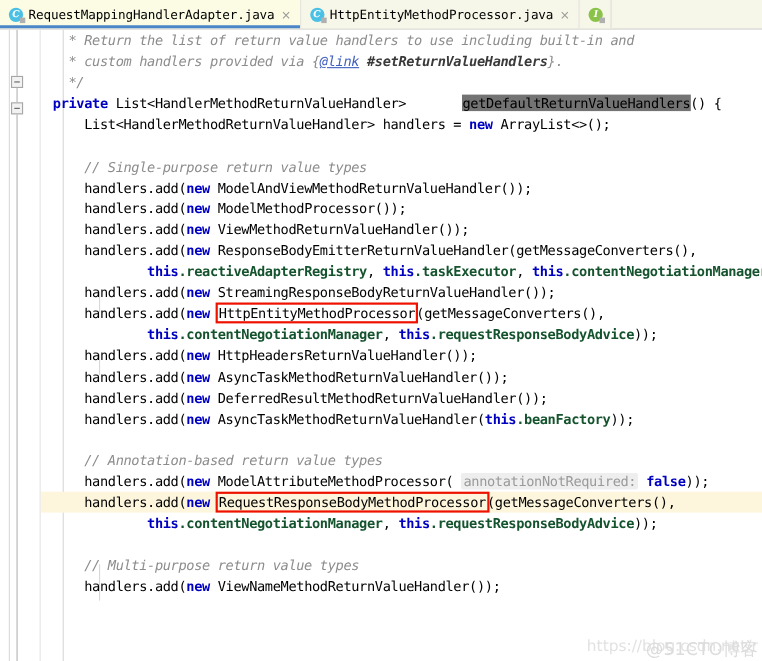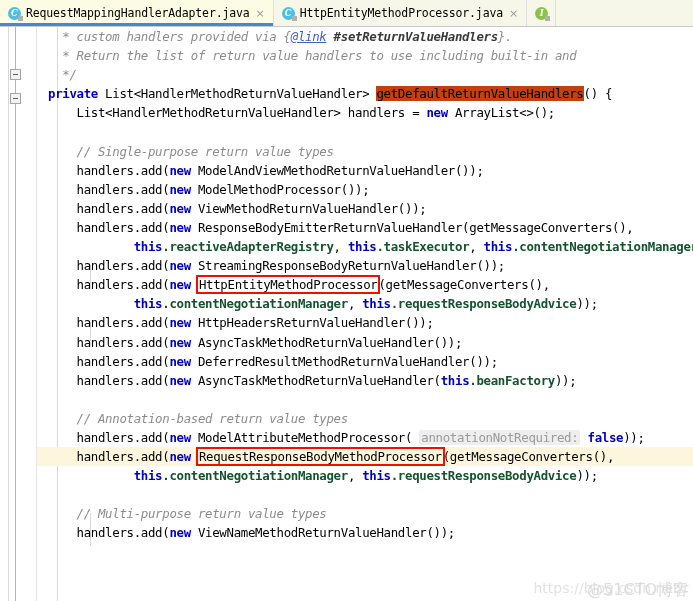--- a/index.html
+++ b/index.html
@@ -167,21 +167,21 @@
     width: 37px; height: 100%;
     background: #fdf6dd;
   }
 
   .cmt   { color: #8c8c8c; font-style: italic; }
   .cmtb  { color: #3a3a3a; font-style: italic; font-weight: bold; }
   .lnk   { color: #3f5fbf; font-style: italic; text-decoration: underline; }
   .kw    { color: #0000c0; font-weight: bold; }
   .fld   { color: #14532d; font-weight: bold; }
   .plain { color: #000000; }
-  .selhl { background: #c2410c; }
+  .selhl { background: #737373; margin-left: 44px; }
   .hint  {
     background: #eeeeee;
     color: #9a9a9a;
     border-radius: 2px;
     padding: 0 2px;
   }
   .boxed {
     outline: 2px solid #ee1100;
     outline-offset: 0px;
     padding: 0 1px;
@@ -253,23 +253,23 @@
     </div>
 
     <div class="codearea">
 
       <div class="indentguide" style="left:20px; top:0px; height:575px;"></div>
       <div class="indentguide" style="left:53px; top:238px; height:19px;"></div>
       <div class="indentguide" style="left:53px; top:295px; height:19px;"></div>
       <div class="indentguide" style="left:53px; top:486px; height:19px;"></div>
       <div class="indentguide" style="left:53px; top:505px; height:14px;"></div>
 
+      <div class="line"><span class="cmt">  * Return the list of return value handlers to use including built-in and</span></div>
+
       <div class="line"><span class="cmt">  * custom handlers provided via {</span><span class="lnk">@link</span><span class="cmtb"> #setReturnValueHandlers</span><span class="cmt">}.</span></div>
-
-      <div class="line"><span class="cmt">  * Return the list of return value handlers to use including built-in and</span></div>
 
       <div class="line"><span class="cmt">  */</span></div>
 
       <div class="line"><span class="kw">private</span><span class="plain"> List&lt;HandlerMethodReturnValueHandler&gt; </span><span class="selhl">getDefaultReturnValueHandlers</span><span class="plain">() {</span></div>
 
       <div class="line"><span class="plain">    List&lt;HandlerMethodReturnValueHandler&gt; handlers = </span><span class="kw">new</span><span class="plain"> ArrayList&lt;&gt;();</span></div>
 
       <div class="line"> </div>
 
       <div class="line"><span class="cmt">    // Single-purpose return value types</span></div>

